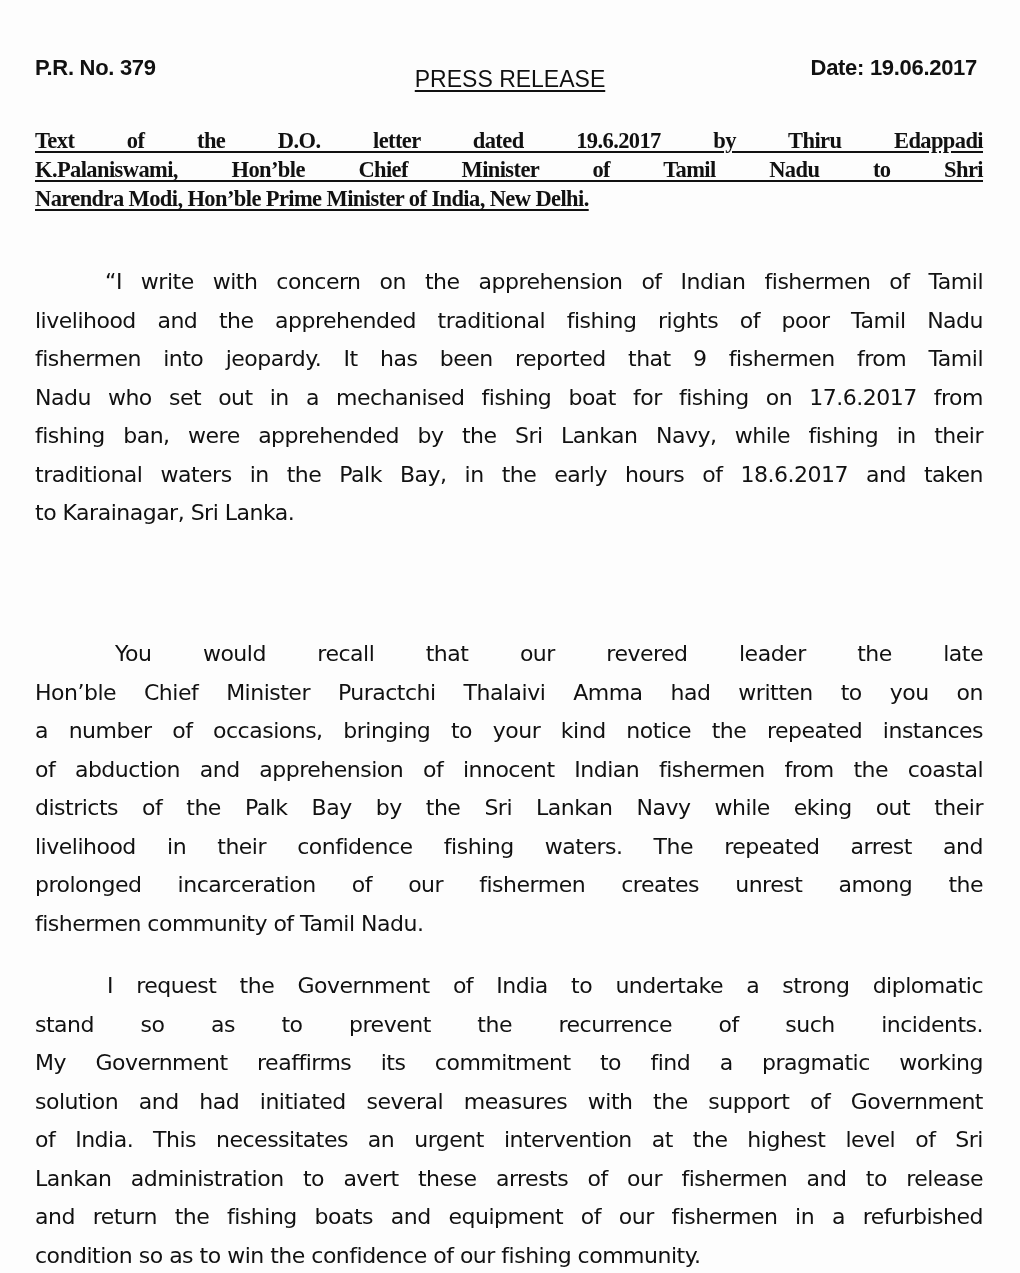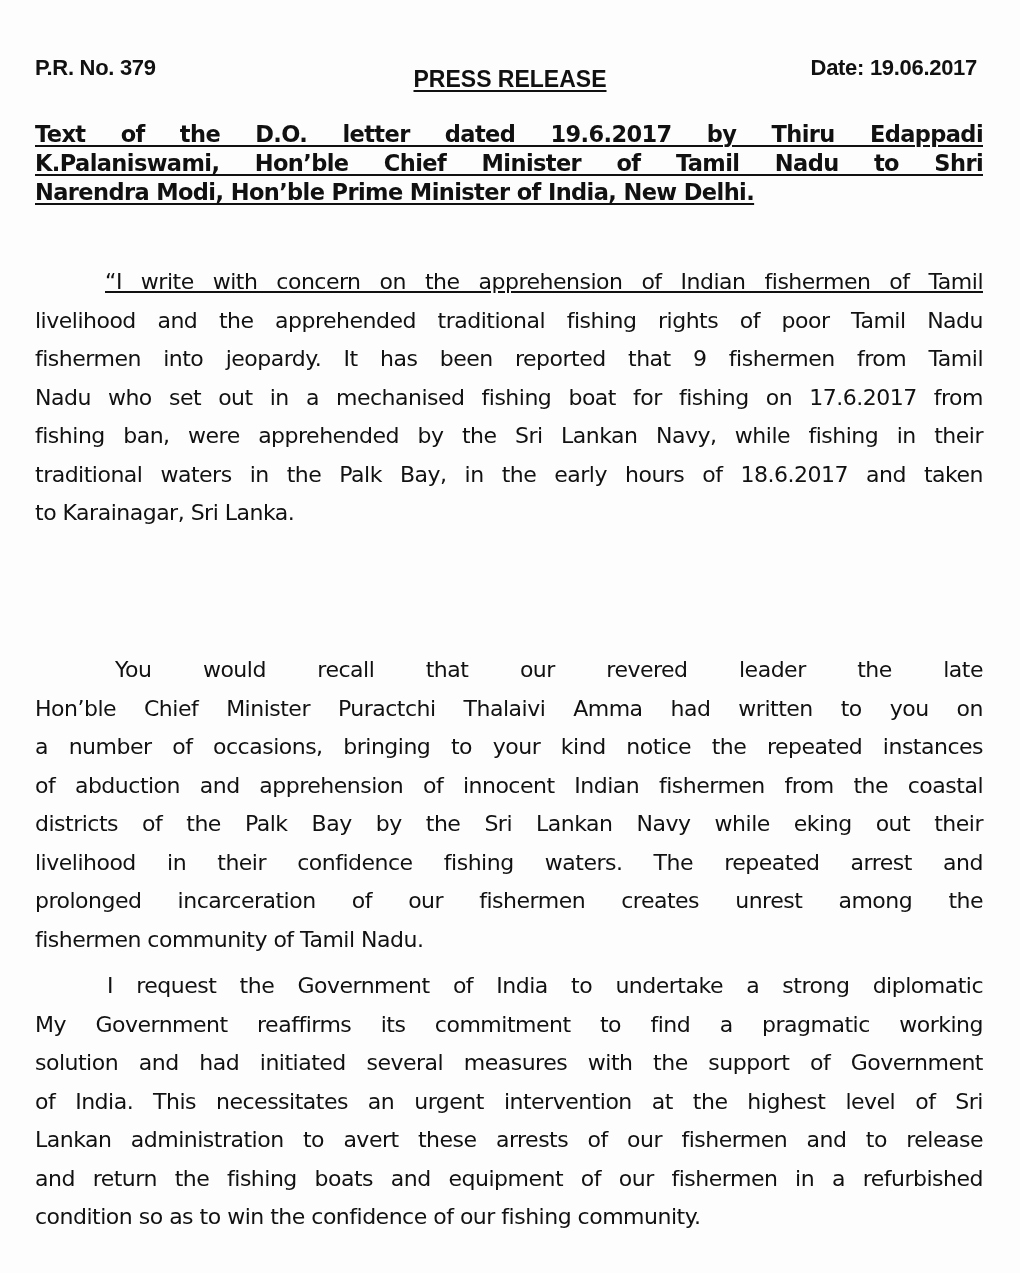--- a/index.html
+++ b/index.html
@@ -10,21 +10,21 @@
       position: relative;
     }
     .hdr {
       position: absolute; top: 8px; font-family: "Liberation Sans", sans-serif;
       font-weight: bold; font-size: 22px; letter-spacing: -0.3px; margin-top: 47px;
     }
     #pr-no { left: 35px; }
     #pr-date { right: 43px; }
     #press-title {
       position: absolute; top: 66px; left: 0; width: 1020px; text-align: center;
-      font-family: "Liberation Sans", sans-serif; font-weight: bold; font-size: 23px;
+      font-family: "Liberation Sans", sans-serif; font-weight: normal; font-size: 23px;
       text-decoration: underline; text-decoration-thickness: 2px; text-underline-offset: 3px;
     }
     .subject {
       position: absolute; left: 35px; width: 948px;
       font-family: "DejaVu Sans", sans-serif; font-weight: bold; font-size: 22.5px;
       letter-spacing: -0.6px;
     }
     .subject .ln {
       display: block; height: 29px; line-height: 29px; white-space: nowrap;
       text-align: justify; text-align-last: justify;
@@ -42,48 +42,49 @@
     .para .ln.last { text-align-last: left; }
   </style>
 </head>
 <body>
 
 <div id="pr-no" class="hdr">P.R. No. 379</div>
 <div id="pr-date" class="hdr">Date: 19.06.2017</div>
 
 <div id="press-title">PRESS RELEASE</div>
 
-<div class="subject" style="top:120px;">
+<div class="subject" style="top:126px;font-family:Liberation Serif, serif;">
   <span class="ln">Text of the D.O. letter dated 19.6.2017 by Thiru Edappadi</span>
   <span class="ln">K.Palaniswami, Hon’ble Chief Minister of Tamil Nadu to Shri</span>
   <span class="ln last">Narendra Modi, Hon’ble Prime Minister of India, New Delhi.</span>
 </div>
 
 <div class="para" style="top:263px;">
-  <span class="ln" style="padding-left:70px;text-decoration:underline;">“I write with concern on the apprehension of Indian fishermen of Tamil</span>
+  <span class="ln" style="padding-left:70px;">“I write with concern on the apprehension of Indian fishermen of Tamil</span>
   <span class="ln">livelihood and the apprehended traditional fishing rights of poor Tamil Nadu</span>
   <span class="ln">fishermen into jeopardy. It has been reported that 9 fishermen from Tamil</span>
   <span class="ln">Nadu who set out in a mechanised fishing boat for fishing on 17.6.2017 from</span>
   <span class="ln">fishing ban, were apprehended by the Sri Lankan Navy, while fishing in their</span>
   <span class="ln">traditional waters in the Palk Bay, in the early hours of 18.6.2017 and taken</span>
   <span class="ln last">to Karainagar, Sri Lanka.</span>
 </div>
 
-<div class="para" style="top:635px;margin-top:16px;">
+<div class="para" style="top:635px;">
   <span class="ln" style="padding-left:80px;">You would recall that our revered leader the late</span>
   <span class="ln">Hon’ble Chief Minister Puractchi Thalaivi Amma had written to you on</span>
   <span class="ln">a number of occasions, bringing to your kind notice the repeated instances</span>
   <span class="ln">of abduction and apprehension of innocent Indian fishermen from the coastal</span>
   <span class="ln">districts of the Palk Bay by the Sri Lankan Navy while eking out their</span>
   <span class="ln">livelihood in their confidence fishing waters. The repeated arrest and</span>
   <span class="ln">prolonged incarceration of our fishermen creates unrest among the</span>
   <span class="ln last">fishermen community of Tamil Nadu.</span>
 </div>
 
 <div class="para" style="top:967px;">
   <span class="ln" style="padding-left:72px;">I request the Government of India to undertake a strong diplomatic</span>
+  <span class="ln">stand so as to prevent the recurrence of such incidents.</span>
   <span class="ln">My Government reaffirms its commitment to find a pragmatic working</span>
   <span class="ln">solution and had initiated several measures with the support of Government</span>
   <span class="ln">of India. This necessitates an urgent intervention at the highest level of Sri</span>
   <span class="ln">Lankan administration to avert these arrests of our fishermen and to release</span>
   <span class="ln">and return the fishing boats and equipment of our fishermen in a refurbished</span>
   <span class="ln last">condition so as to win the confidence of our fishing community.</span>
 </div>
 
 </body></html>

